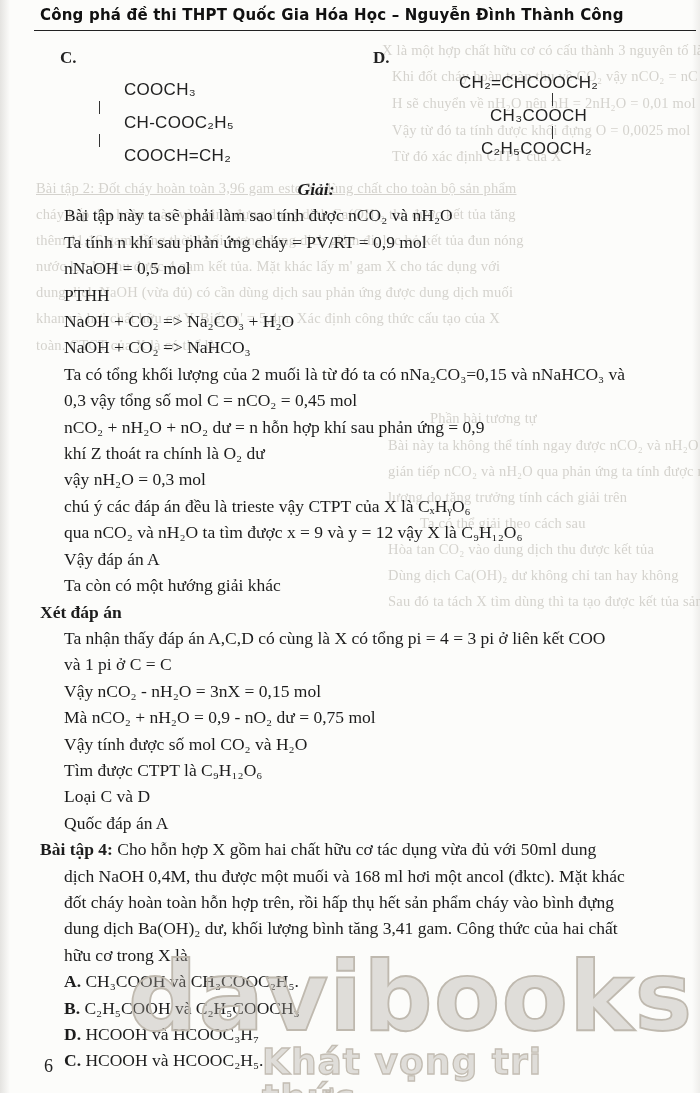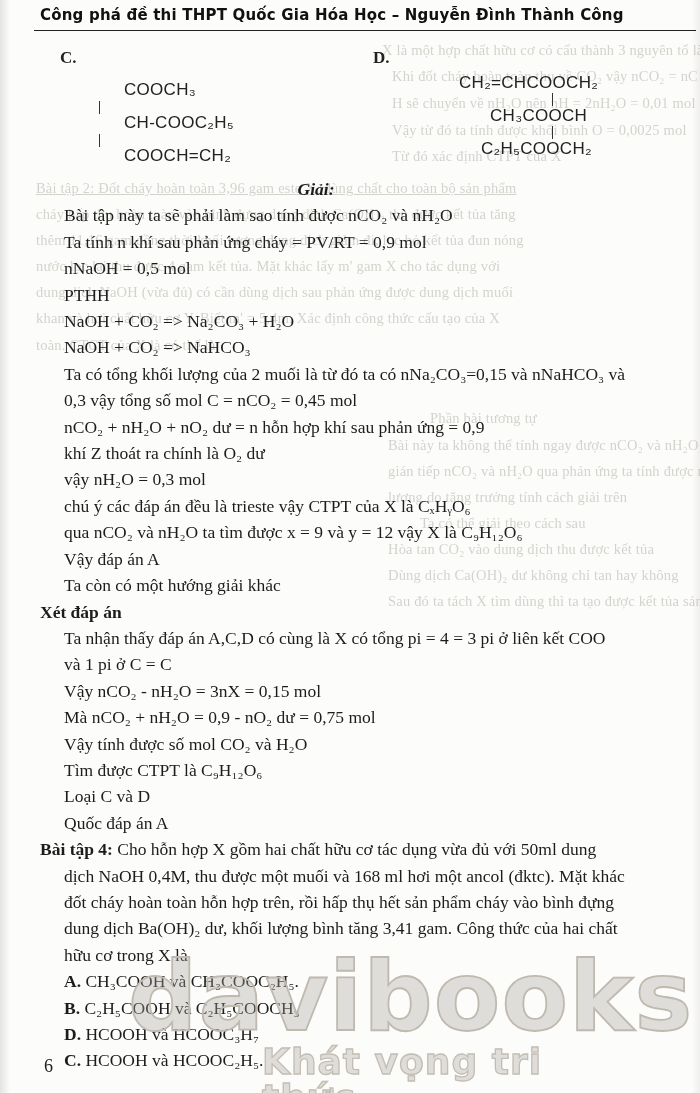--- a/index.html
+++ b/index.html
@@ -74,21 +74,21 @@
 
 <div class="page">
 
   <div class="edge-shade-left"></div>
   <div class="edge-shade-right"></div>
 
   <div class="bt-layer">
       <span class="bt" style="left: 382px; top: 42px;">X là một hợp chất hữu cơ có cấu thành 3 nguyên tố là C, H và O</span>
       <span class="bt" style="left: 392px; top: 68px;">Khi đốt cháy hoàn toàn thu về CO₂ vậy nCO₂ = nC</span>
       <span class="bt" style="left: 392px; top: 95px;">H sẽ chuyển về nH₂O nên nH = 2nH₂O = 0,01 mol</span>
-      <span class="bt" style="left: 392px; top: 122px;">Vậy từ đó ta tính được khối bình O = 0,0025 mol</span>
+      <span class="bt" style="left: 392px; top: 122px;">Vậy từ đó ta tính được khối đựng O = 0,0025 mol</span>
       <span class="bt" style="left: 392px; top: 148px;">Từ đó xác định CTPT của X</span>
       <span class="bt" style="left: 36px; top: 180px; text-decoration: underline;">Bài tập 2: Đốt cháy hoàn toàn 3,96 gam este X, dùng chất cho toàn bộ sản phẩm</span>
       <span class="bt" style="left: 36px; top: 206px;">cháy hấp thụ hoàn toàn vào bình đựng dung dịch Ca(OH)₂ thu được kết tủa tăng</span>
       <span class="bt" style="left: 36px; top: 232px;">thêm 11,16 gam đồng thời khối lượng dung dịch giảm đi, lọc bỏ kết tủa đun nóng</span>
       <span class="bt" style="left: 36px; top: 258px;">nước lọc lại thu được 4 gam kết tủa. Mặt khác lấy m' gam X cho tác dụng với</span>
       <span class="bt" style="left: 36px; top: 284px;">dung dịch NaOH (vừa đủ) có cần dùng dịch sau phản ứng được dung dịch muối</span>
       <span class="bt" style="left: 36px; top: 310px;">khan và hơi chất hữu cơ Y. Biết m' = 5,4m. Xác định công thức cấu tạo của X</span>
       <span class="bt" style="left: 36px; top: 337px;">toàn. CTCT của X là có thể là</span>
       <span class="bt" style="left: 430px; top: 410px;">Phần bài tương tự</span>
       <span class="bt" style="left: 388px; top: 437px;">Bài này ta không thể tính ngay được nCO₂ và nH₂O nên ta</span>

